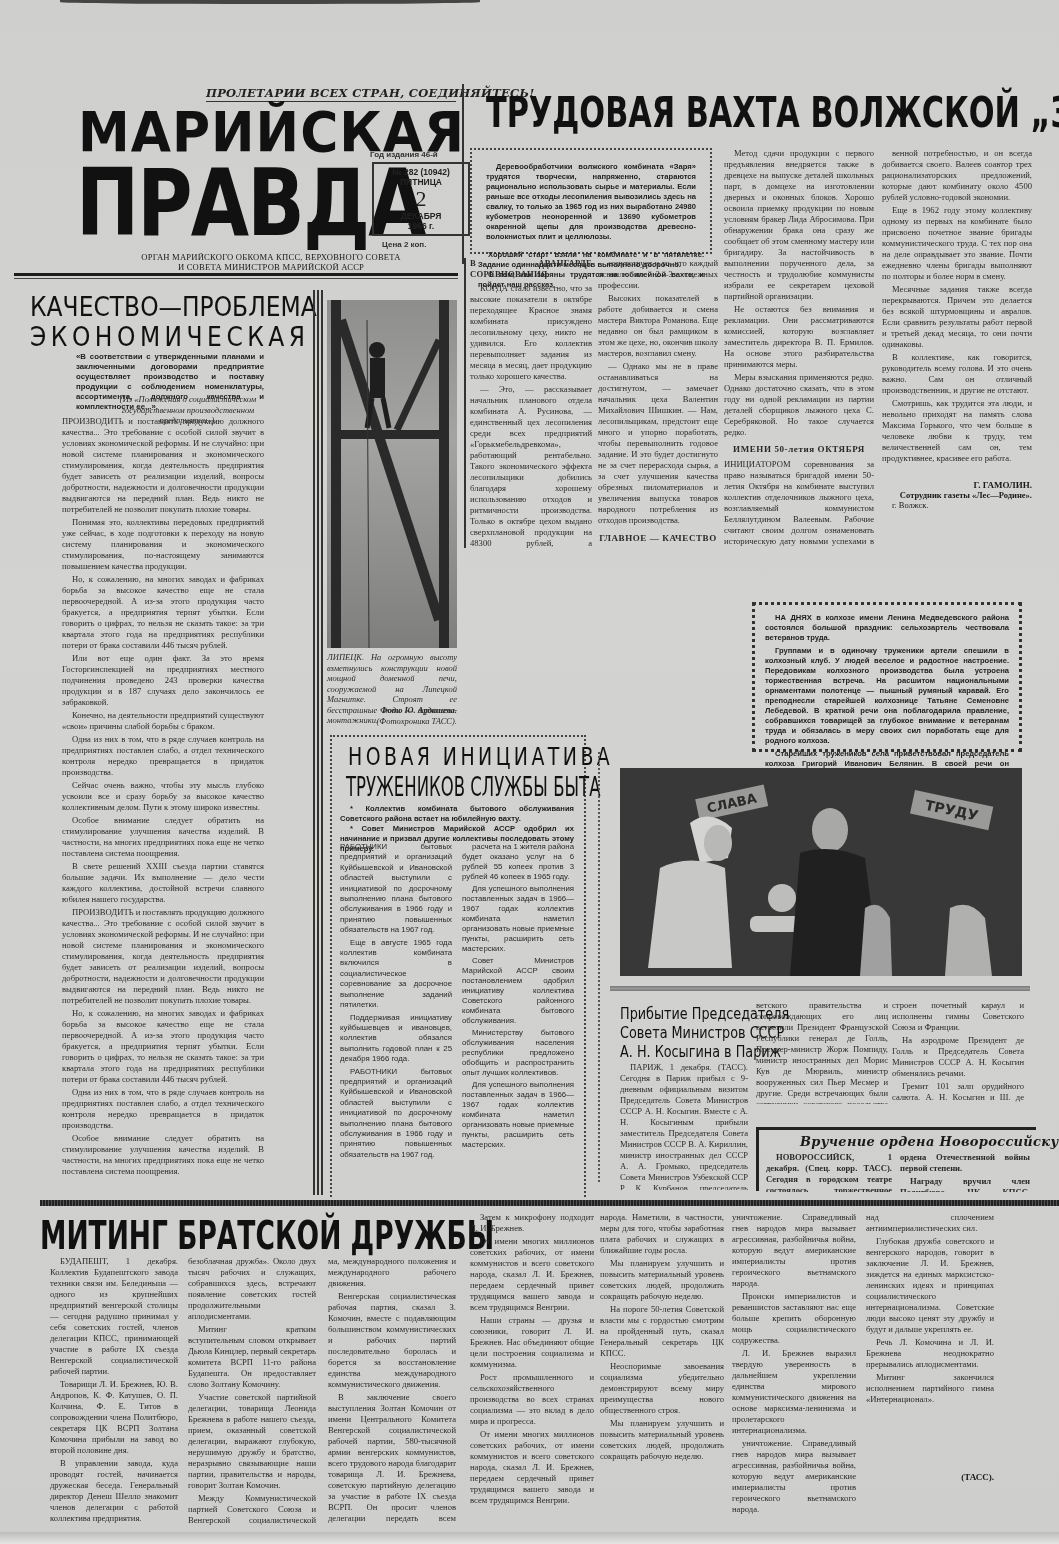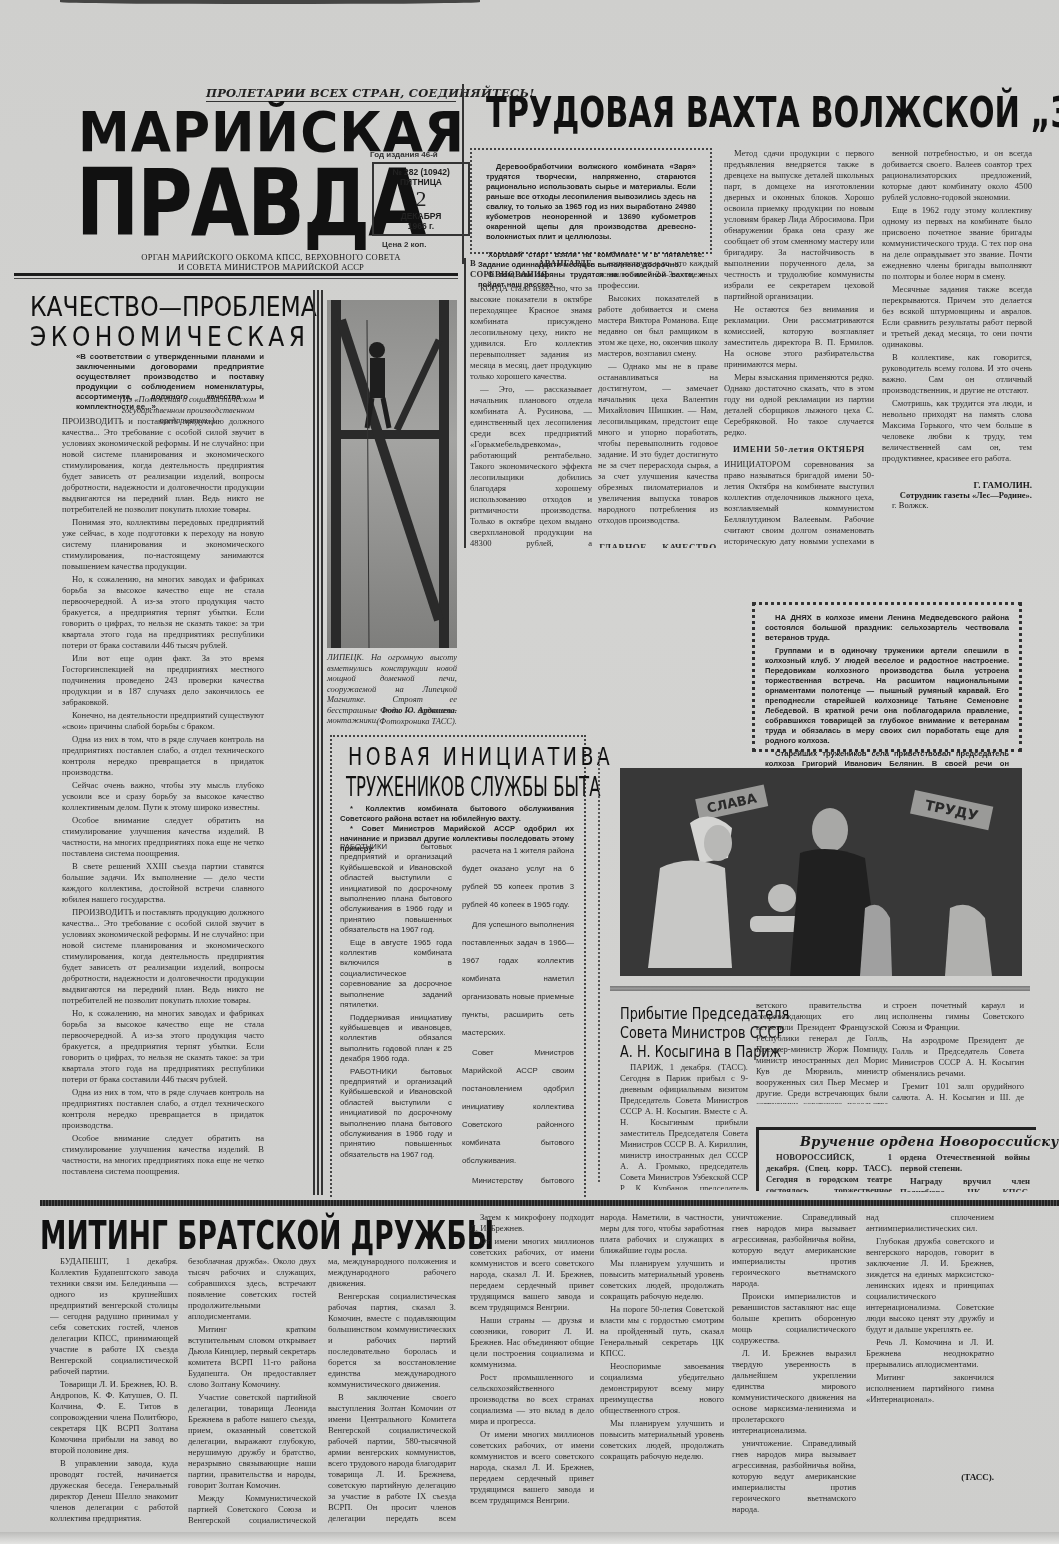--- a/index.html
+++ b/index.html
@@ -100,21 +100,21 @@
   <div class="abs txt" style="left:470px;top:258px;width:122px;height:290px;">
     <div style="font-weight:bold;font-size:8.6px;letter-spacing:.3px;margin-bottom:3px;">В АВАНГАРДЕ СОРЕВНОВАНИЯ</div>
     <p>КОГДА стало известно, что за высокие показатели в октябре переходящее Красное знамя комбината присуждено лесопильному цеху, никто не удивился. Его коллектив перевыполняет задания из месяца в месяц, дает продукцию только хорошего качества.</p>
     <p>— Это, — рассказывает начальник планового отдела комбината А. Русинова, — единственный цех лесопиления среди всех предприятий «Горькмебельдревкома», работающий рентабельно. Такого экономического эффекта лесопильщики добились благодаря хорошему использованию отходов и ритмичности производства. Только в октябре цехом выдано сверхплановой продукции на 48300 рублей, а производительность на одного работающего перевыполнена на 14,3 процента. Эти цифры говорят сами за себя.</p>
 
   </div>
   <div class="abs txt" style="left:598px;top:258px;width:120px;height:290px;">
     <p>сопутствует и то, что каждый освоил по 2—3 смежных профессии.</p>
     <p>Высоких показателей в работе добивается и смена мастера Виктора Романова. Еще недавно он был рамщиком в этом же цехе, но, окончив школу мастеров, возглавил смену.</p>
     <p>— Однако мы не в праве останавливаться на достигнутом, — замечает начальник цеха Валентин Михайлович Шишкин. — Нам, лесопильщикам, предстоит еще много и упорно поработать, чтобы перевыполнить годовое задание. И это будет достигнуто не за счет перерасхода сырья, а за счет улучшения качества обрезных пиломатериалов и увеличения выпуска товаров народного потребления из отходов производства.</p>
-    <div class="sub-hd" style="margin:16px 0 3px;">ГЛАВНОЕ — КАЧЕСТВО</div>
+    <div class="sub-hd" style="margin:7px 0 3px;">ГЛАВНОЕ — КАЧЕСТВО</div>
     <p style="text-indent:0;">ЕСЛИ за девять месяцев прошлого года комбинат получил 25 рекламаций, то в этом году — в два раза меньше. Успокаиваться, конечно, рано. И заряны продолжают упорную борьбу за выпуск добротной продукции.</p>
 
   </div>
 
   <div class="abs headline-big" style="left:30px;top:292px;font-size:26px;font-weight:normal;transform:scaleX(.9);transform-origin:left top;">КАЧЕСТВО—ПРОБЛЕМА</div>
   <div class="abs headline-big" style="left:30px;top:322px;font-size:26px;font-weight:normal;letter-spacing:5px;transform:scaleX(.9);transform-origin:left top;">ЭКОНОМИЧЕСКАЯ</div>
   <div class="abs lead-sans" style="left:76px;top:352px;width:188px;font-size:7.8px;line-height:10px;">«В соответствии с утвержденными планами и заключенными договорами предприятие осуществляет производство и поставку продукции с соблюдением номенклатуры, ассортимента, должного качества и комплектности ее...».</div>
   <div class="abs caption" style="left:112px;top:394px;width:152px;text-align:center;">(Из «Положения о социалистическом государственном производственном предприятии»).</div>
 
   <div class="abs txt" style="left:62px;top:416px;width:202px;height:770px;">
@@ -161,21 +161,21 @@
   <div class="abs lead-sans" style="left:340px;top:804px;width:234px;font-size:7.6px;line-height:10px;">
     <p style="margin:0;text-indent:10px;">* Коллектив комбината бытового обслуживания Советского района встает на юбилейную вахту.</p>
     <p style="margin:0;text-indent:10px;">* Совет Министров Марийской АССР одобрил их начинание и призвал другие коллективы последовать этому примеру.</p>
   </div>
   <div class="abs txt sans" style="left:340px;top:842px;width:112px;height:342px;font-size:7.8px;line-height:10.4px;">
     <p style="text-indent:0;">РАБОТНИКИ бытовых предприятий и организаций Куйбышевской и Ивановской областей выступили с инициативой по досрочному выполнению плана бытового обслуживания в 1966 году и принятию повышенных обязательств на 1967 год.</p>
     <p>Еще в августе 1965 года коллектив комбината включился в социалистическое соревнование за досрочное выполнение заданий пятилетки.</p>
     <p>Поддерживая инициативу куйбышевцев и ивановцев, коллектив обязался выполнить годовой план к 25 декабря 1966 года.</p>
     <p>РАБОТНИКИ бытовых предприятий и организаций Куйбышевской и Ивановской областей выступили с инициативой по досрочному выполнению плана бытового обслуживания в 1966 году и принятию повышенных обязательств на 1967 год.</p>
   </div>
-  <div class="abs txt sans" style="left:462px;top:842px;width:112px;height:342px;font-size:7.8px;line-height:18px;">
+  <div class="abs txt sans" style="left:462px;top:842px;width:112px;height:342px;font-size:7.8px;line-height:10px;">
     <p>расчета на 1 жителя района будет оказано услуг на 6 рублей 55 копеек против 3 рублей 46 копеек в 1965 году.</p>
     <p>Для успешного выполнения поставленных задач в 1966—1967 годах коллектив комбината наметил организовать новые приемные пункты, расширить сеть мастерских.</p>
     <p>Совет Министров Марийской АССР своим постановлением одобрил инициативу коллектива Советского районного комбината бытового обслуживания.</p>
     <p>Министерству бытового обслуживания населения республики предложено обобщить и распространить опыт лучших коллективов.</p>
     <p>Для успешного выполнения поставленных задач в 1966—1967 годах коллектив комбината наметил организовать новые приемные пункты, расширить сеть мастерских.</p>
   </div>
 
   <div class="abs dotted-box" style="left:752px;top:602px;width:270px;height:150px;padding:8px 10px;box-sizing:border-box;">
     <div class="lead-sans" style="font-size:7.6px;line-height:10px;">
       <p style="margin:0 0 3px;text-indent:10px;"><b>НА ДНЯХ</b> <span>в колхозе имени Ленина Медведевского района состоялся большой праздник: сельхозартель чествовала ветеранов труда.</span></p>

